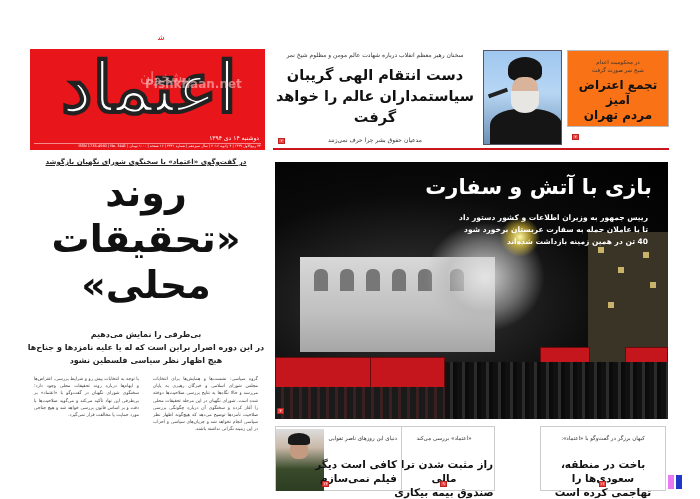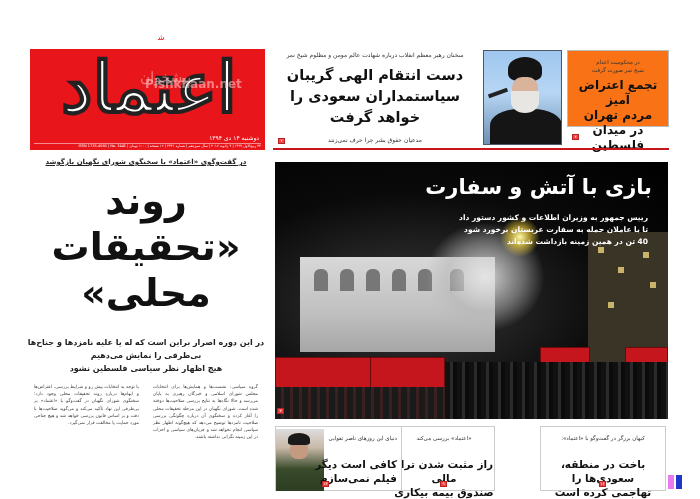--- a/index.html
+++ b/index.html
@@ -67,21 +67,21 @@
   .protest-box .kicker { font-size: 5.5px; color: #333; margin-top: 7px; line-height: 8px; }
   .protest-box .headline { font-weight: bold; font-size: 12px; line-height: 15px; margin-top: 4px; color: #111; }
   .protest-box .page-marker { position: absolute; left: 4px; top: 83px; }
 
   
   .red-rule { position: absolute; left: 273px; top: 148px; width: 396px; height: 2px; background: #c9161b; }
 
   
   .left-story { position: absolute; left: 20px; top: 158px; width: 252px; text-align: center; }
   .left-story .kicker { font-size: 7px; color: #222; font-weight: bold; text-decoration: underline; }
-  .left-story .headline { font-weight: bold; font-size: 38px; line-height: 46px; margin-top: 12px; color: #111; letter-spacing: -1px; }
+  .left-story .headline { font-weight: bold; font-size: 38px; line-height: 46px; margin-top: 4px; color: #111; letter-spacing: -1px; }
   .left-story .deck { font-size: 8px; font-weight: bold; line-height: 13px; margin-top: 20px; color: #222; }
   .left-story .columns { display: flex; flex-direction: row; gap: 14px; margin-top: 8px; padding: 0 14px; }
   .left-story .col { flex: 1; font-size: 4.5px; line-height: 7.2px; color: #444; text-align: justify; }
 
   
   .main-photo {
     position: absolute; left: 275px; top: 162px; width: 393px; height: 257px; overflow: hidden;
     background: #3b82f6;
   }
   .main-photo .sky { position: absolute; inset: 0; background: radial-gradient(ellipse at 35% 55%, #3a3a3a 0%, #0a0a0a 55%, #000 100%); }
@@ -125,21 +125,21 @@
   <div class="watermark-fa">پیشخوان</div>
   <div class="watermark-en">Pishkhaan.net</div>
   <div class="dateline">دوشنبه ۱۴ دی ۱۳۹۴</div>
   <div class="issueline">۲۴ ربیع‌الاول ۱۴۳۷ | ۴ ژانویه ۲۰۱۶ | سال سیزدهم | شماره ۳۴۴۱ | ۱۶ صفحه | ۱۰۰۰ تومان | ISSN 1735-4560 | No. 3441</div>
 </div>
 
 <div class="top-story">
   <div class="kicker">سخنان رهبر معظم انقلاب درباره شهادت عالم مومن و مظلوم شیخ نمر</div>
   <div class="headline">
     <div>دست انتقام الهی گریبان</div>
-    <div>سیاستمداران سعودی را خواهد گرفت</div>
+    <div>سیاستمداران عالم را خواهد گرفت</div>
   </div>
   <div class="sub">مدعیان حقوق بشر چرا حرف نمی‌زنند</div>
   <span class="page-marker">۲</span>
 </div>
 
 <div class="leader-photo">
   <div class="robe"></div>
   <div class="turban"></div>
   <div class="face"></div>
   <div class="beard"></div>
@@ -147,36 +147,35 @@
 </div>
 
 <div class="protest-box">
   <div class="kicker">
     <div>در محکومیت اعدام</div>
     <div>شیخ نمر صورت گرفت</div>
   </div>
   <div class="headline">
     <div>تجمع اعتراض آمیز</div>
     <div>مردم تهران</div>
-    <div>در میدان فلسطین</div>
   </div>
   <span class="page-marker">۲</span>
 </div>
 
 <div class="red-rule"></div>
 
 <div class="left-story">
   <div class="kicker">در گفت‌وگوی «اعتماد» با سخنگوی شورای نگهبان بازگوشد</div>
   <div class="headline">
     <div>روند</div>
     <div>«تحقیقات محلی»</div>
   </div>
   <div class="deck">
+    <div>بی‌طرفی را نمایش می‌دهیم</div>
     <div>در این دوره اصرار براین است که له یا علیه نامزدها و جناح‌ها</div>
-    <div>بی‌طرفی را نمایش می‌دهیم</div>
     <div>هیچ اظهار نظر سیاسی فلسطین نشود</div>
   </div>
   <div class="columns">
     <div class="col">گروه سیاسی: نشست‌ها و همایش‌ها برای انتخابات مجلس شورای اسلامی و خبرگان رهبری به پایان می‌رسد و حالا نگاه‌ها به نتایج بررسی صلاحیت‌ها دوخته شده است. شورای نگهبان در این مرحله تحقیقات محلی را آغاز کرده و سخنگوی آن درباره چگونگی بررسی صلاحیت نامزدها توضیح می‌دهد که هیچ‌گونه اظهار نظر سیاسی انجام نخواهد شد و جریان‌های سیاسی و احزاب در این زمینه نگرانی نداشته باشند.</div>
     <div class="col">
       <span>با توجه به انتخابات پیش رو و شرایط بررسی، اعتراض‌ها و ابهام‌ها درباره روند تحقیقات محلی وجود دارد؛ سخنگوی شورای نگهبان در گفت‌وگو با «اعتماد» بر بی‌طرفی این نهاد تأکید می‌کند و می‌گوید صلاحیت‌ها با دقت و بر اساس قانون بررسی خواهد شد و هیچ جناحی مورد حمایت یا مخالفت قرار نمی‌گیرد.</span>
       
     </div>
   </div>
 </div>

